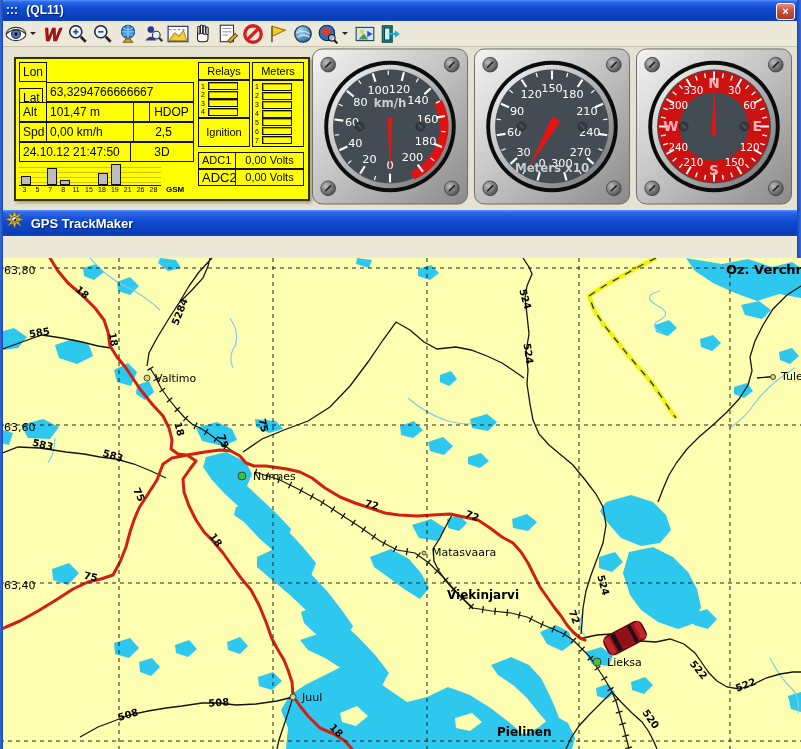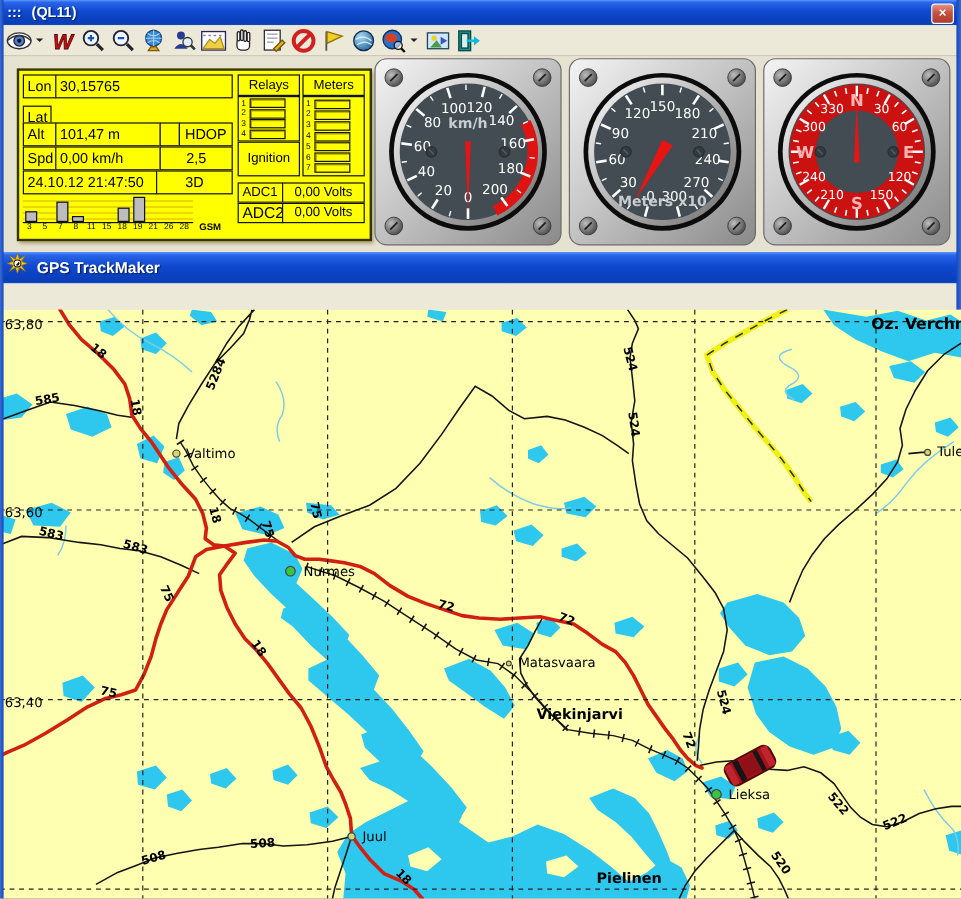--- a/index.html
+++ b/index.html
@@ -167,22 +167,22 @@
       <rect x="3" y="2.5" width="9" height="15" fill="#1a8a8a" stroke="#0a4a4a"></rect>
           <rect x="5" y="4.5" width="5" height="11" fill="#d8eee8" stroke="#0a4a4a"></rect>
       <line x1="9" y1="10" x2="16" y2="10" stroke="#10b8e0" stroke-width="2"></line>
           <polygon points="14.5,6.5 19,10 14.5,13.5" fill="#10b8e0"></polygon>
         </svg></div>
   </div>
 
   <div id="dash">
     <div id="panel">
       <div class="cell" style="left:3px;top:3px;width:28px;height:20px;line-height:18px">Lon</div>
-      <div class="cell" style="left:30px;top:3px;width:148px;height:20px;line-height:18px">30,15765</div>
       <div class="cell" style="left:3px;top:29px;width:24px;height:20px;line-height:18px">Lat</div>
+      <div class="cell" style="left:30px;top:23px;width:148px;height:20px;line-height:18px">63,3294766666667</div>
       <div class="cell" style="left:3px;top:43px;width:28px;height:20px;line-height:18px">Alt</div>
       <div class="cell" style="left:30px;top:43px;width:88px;height:20px;line-height:18px">101,47 m</div>
       <div class="cell" style="left:117px;top:43px;width:17px;height:20px"></div>
       <div class="cell c" style="left:133px;top:43px;width:45px;height:20px;line-height:18px">HDOP</div>
       <div class="cell" style="left:3px;top:63px;width:28px;height:20px;line-height:18px">Spd</div>
       <div class="cell" style="left:30px;top:63px;width:88px;height:20px;line-height:18px">0,00 km/h</div>
       <div class="cell c" style="left:117px;top:63px;width:61px;height:20px;line-height:18px">2,5</div>
       <div class="cell" style="left:3px;top:83px;width:112px;height:20px;line-height:18px">24.10.12 21:47:50</div>
       <div class="cell c" style="left:114px;top:83px;width:64px;height:20px;line-height:18px">3D</div>
 

